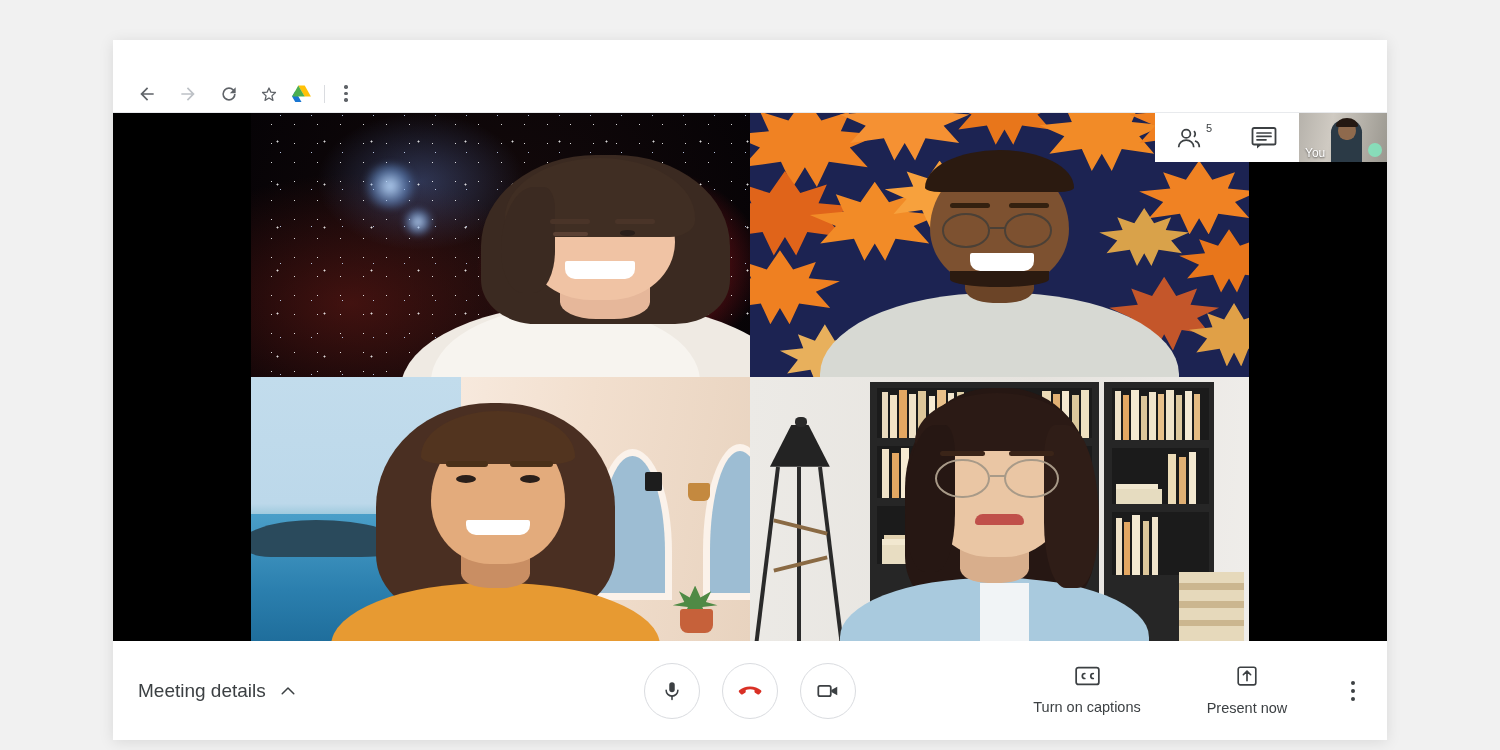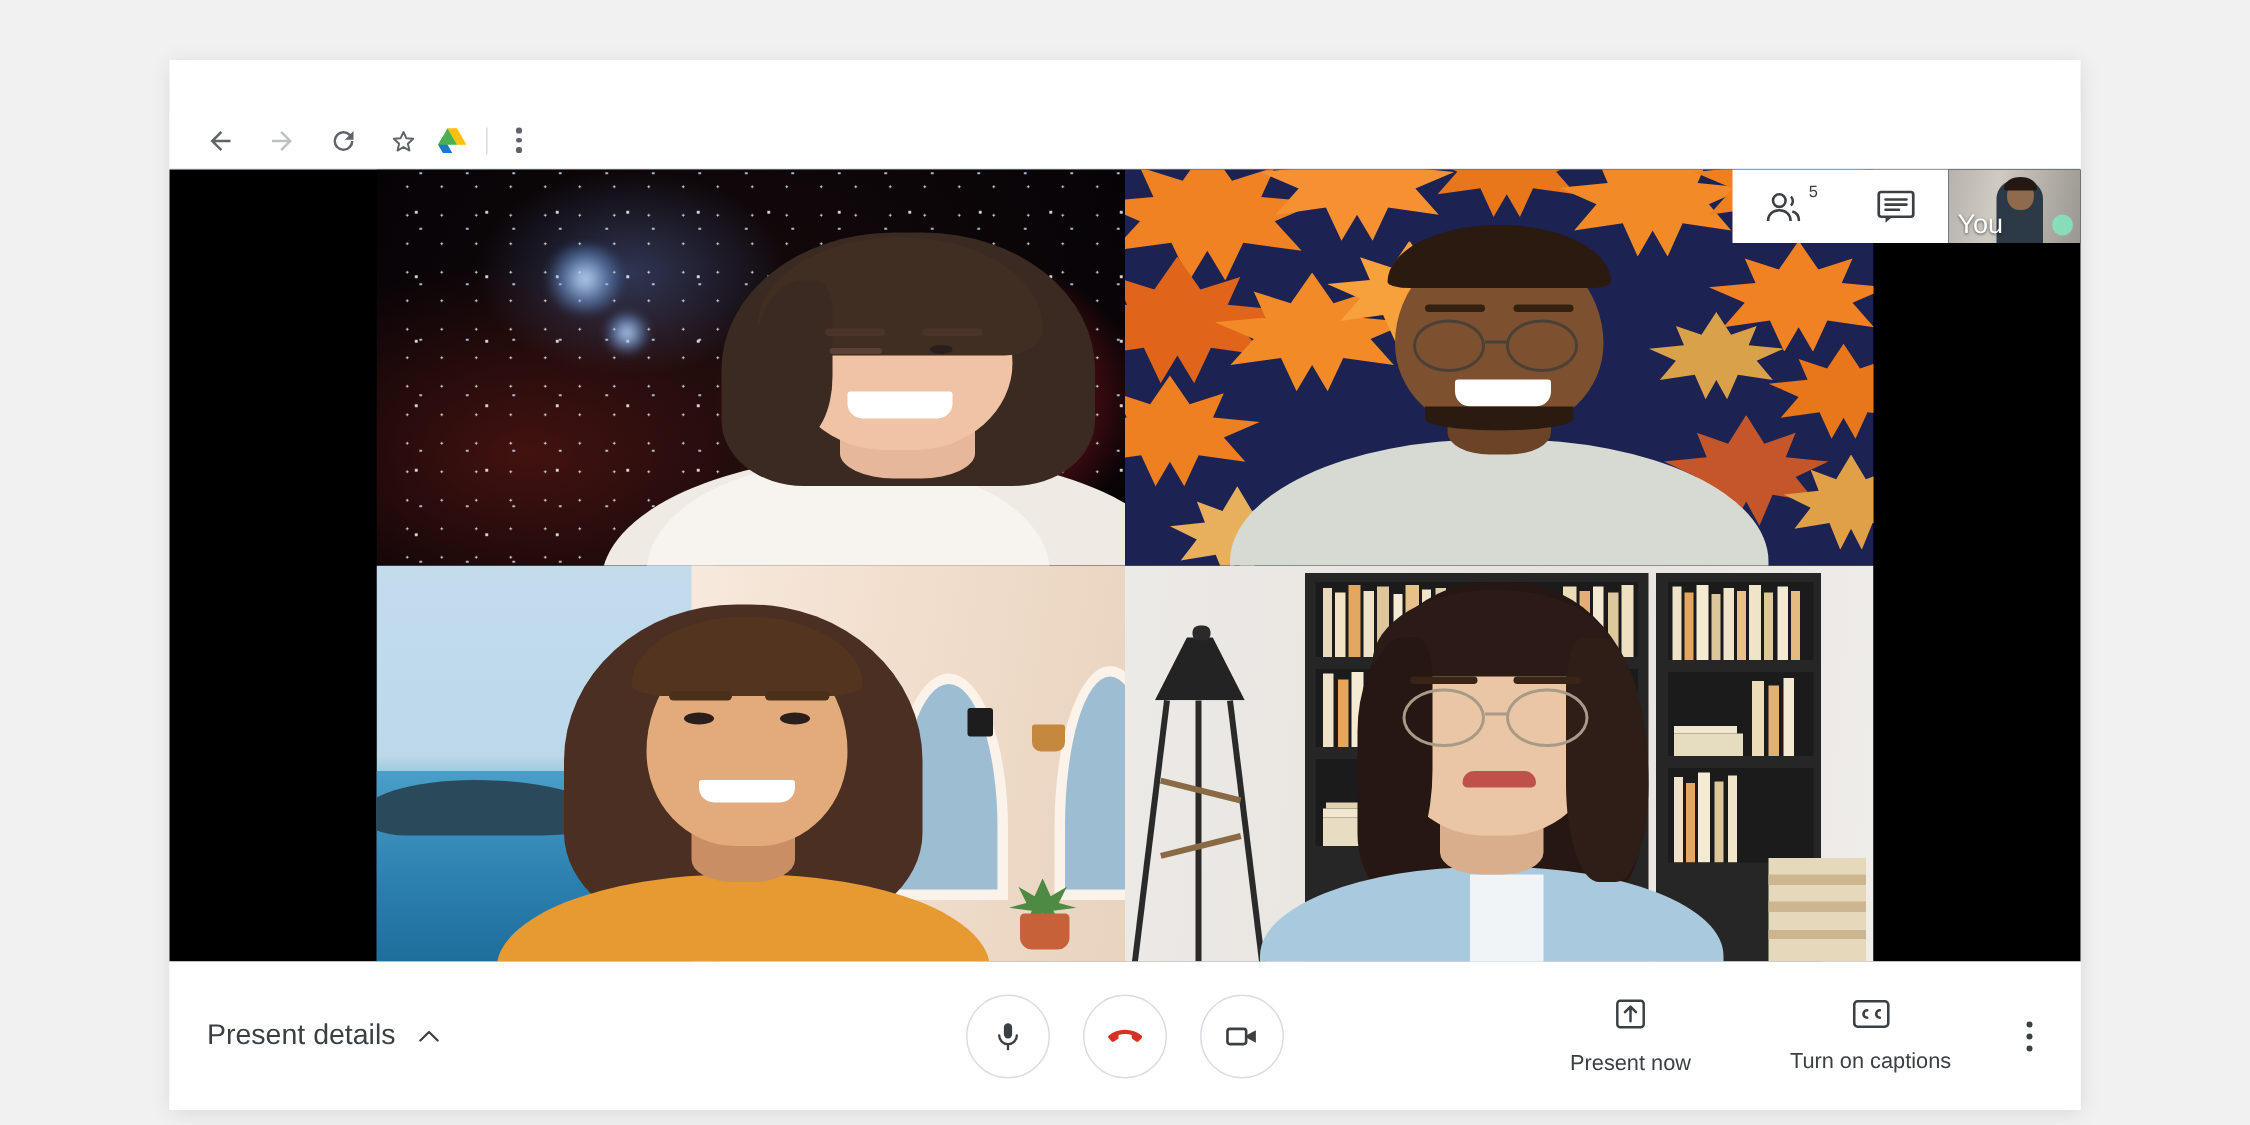--- a/index.html
+++ b/index.html
@@ -199,21 +199,21 @@
   #self-view {
     width: 88px; height: 49px; position: relative; overflow: hidden;
     background:#3c4a57;
   }
   #self-view-bg {
     position:absolute; inset:0;
     background: linear-gradient(100deg,#b6b2ab 0%, #cfcac2 36%, #9a978f 100%);
   }
   #self-view-label {
     position: absolute; left: 6px; bottom: 2px;
-    color: #ffffff; font-size: 18px; font-weight: 500;
+    color: #ffffff; font-size: 12px; font-weight: 500;
     text-shadow: 0 1px 2px rgba(0,0,0,.6);
   }
   #self-view-mic {
     position:absolute; right: 5px; bottom: 5px;
     width:14px; height:14px; border-radius:50%;
     background: rgba(130,230,190,.85);
   }
 
   
   #bottom-bar {
@@ -512,21 +512,21 @@
         <div style="position:absolute;left:42%;top:10%;width:25%;height:18%;background:#241812;border-radius:50% 50% 12% 12% / 86% 86% 14% 14%;"></div>
         <div id="self-view-label">You</div>
         <div id="self-view-mic"></div>
       </div>
     </div>
   </div>
 
   <div id="bottom-bar">
 
     <div id="meeting-details">
-      <span id="meeting-details-label">Present details</span>
+      <span id="meeting-details-label">Meeting details</span>
       <span id="chevron-up">
         <svg width="16" height="16" viewBox="0 0 18 18">
             <path d="M2.5 12L9 5.6 15.5 12" fill="none" stroke="#3c4043" stroke-width="1.7" stroke-linecap="round" stroke-linejoin="round"></path>
           </svg>
       </span>
     </div>
 
     <div id="center-controls">
       <button class="round-btn">
         <svg width="22" height="22" viewBox="0 0 24 24">
@@ -544,38 +544,38 @@
         <svg width="24" height="24" viewBox="0 0 26 26">
           <rect x="2.5" y="7.5" width="13.5" height="11" rx="1.8" fill="none" stroke="#3c4043" stroke-width="1.9"></rect>
           <path d="M16.6 12l6.4-3.6v9.2L16.6 14z" fill="#3c4043"></path>
         </svg>
       </button>
     </div>
 
     <div id="right-controls">
       <div class="labeled-btn">
         <span>
+          <svg width="25" height="20" viewBox="0 0 26 20">
+            <rect x="1.2" y="1.2" width="23.6" height="17.6" rx="2.4" fill="none" stroke="#3c4043" stroke-width="1.8"></rect>
+            <path d="M10.2 7.4a2.6 2.6 0 100 5.2M19 7.4a2.6 2.6 0 100 5.2" fill="none" stroke="#3c4043" stroke-width="1.8" stroke-linecap="round"></path>
+          </svg>
+        </span>
+        <span class="labeled-btn-label">Turn on captions</span>
+      </div>
+
+      <div class="labeled-btn">
+        <span>
           <svg width="22" height="22" viewBox="0 0 24 24">
             <rect x="2.4" y="2.4" width="19.2" height="19.2" rx="2.2" fill="none" stroke="#3c4043" stroke-width="1.8"></rect>
             <path d="M12 17.2V7.6M12 6.6l4 4M12 6.6l-4 4" fill="none" stroke="#3c4043" stroke-width="1.8" stroke-linecap="round" stroke-linejoin="round"></path>
           </svg>
         </span>
         <span class="labeled-btn-label">Present now</span>
       </div>
 
-      <div class="labeled-btn">
-        <span>
-          <svg width="25" height="20" viewBox="0 0 26 20">
-            <rect x="1.2" y="1.2" width="23.6" height="17.6" rx="2.4" fill="none" stroke="#3c4043" stroke-width="1.8"></rect>
-            <path d="M10.2 7.4a2.6 2.6 0 100 5.2M19 7.4a2.6 2.6 0 100 5.2" fill="none" stroke="#3c4043" stroke-width="1.8" stroke-linecap="round"></path>
-          </svg>
-        </span>
-        <span class="labeled-btn-label">Turn on captions</span>
-      </div>
-
       <div id="more-options-btn">
         <span class="more-dot"></span>
         <span class="more-dot"></span>
         <span class="more-dot"></span>
       </div>
     </div>
   </div>
 </div>
 
 </body></html>

